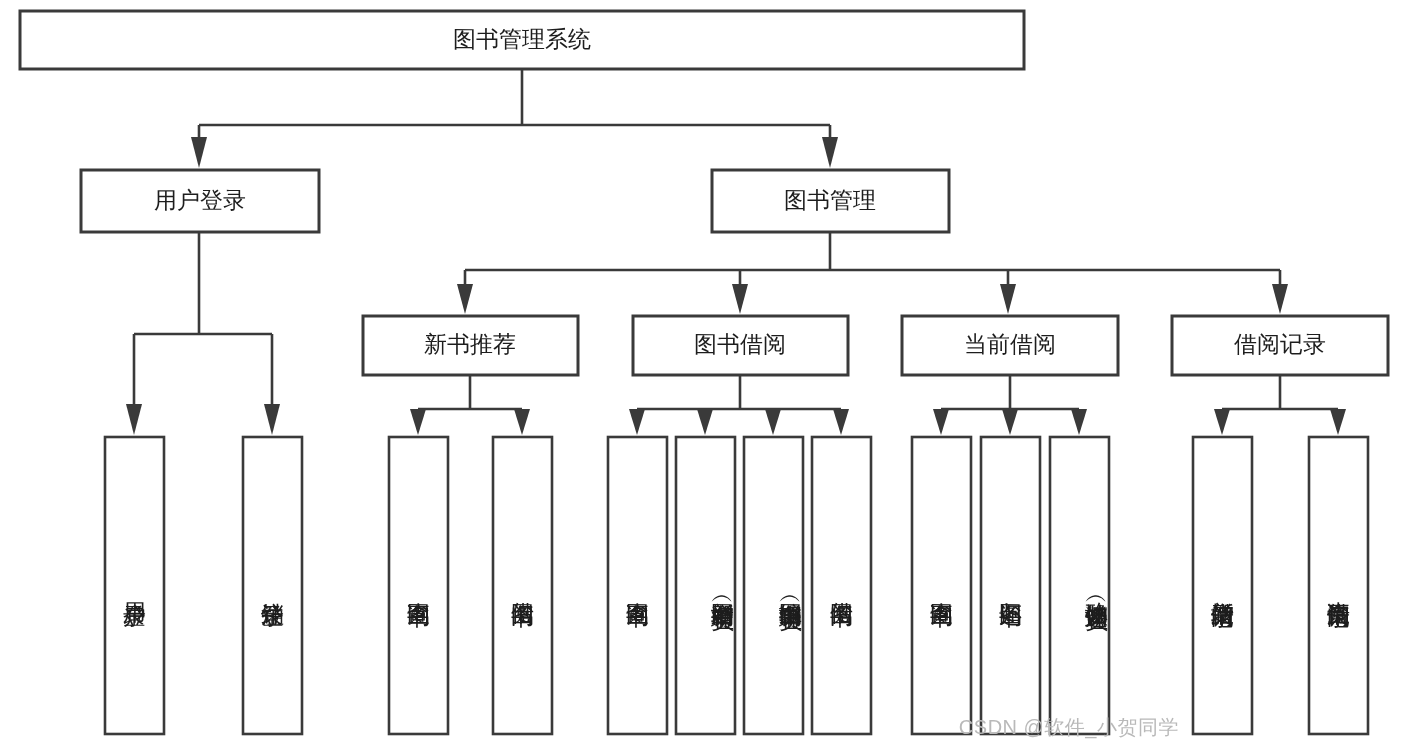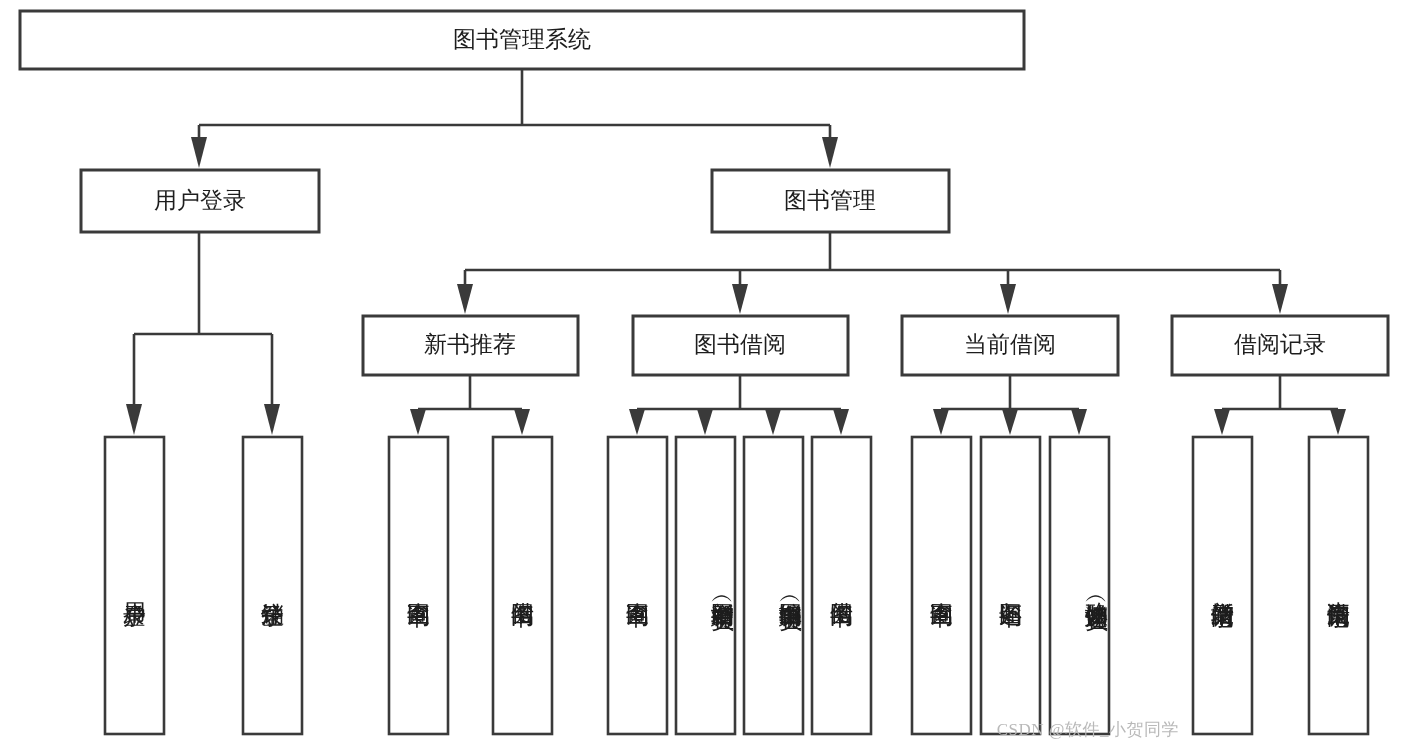--- a/index.html
+++ b/index.html
@@ -63,22 +63,22 @@
     line-height: 1.08;
     color: #1d1d1d;
     letter-spacing: 1px;
     white-space: nowrap;
     pointer-events: none;
   }
   .watermark {
     position: absolute;
     right: 8px;
     bottom: 6px;
-    font-family: Liberation Serif, serif;
-    font-size: 17px;
+    font-family: Liberation Sans, sans-serif;
+    font-size: 20px;
     color: #b9b9b9;
     letter-spacing: 0.5px;
     white-space: nowrap;
   }
 </style>
 </head>
 <body>
 
 <div id="diagram-root">
 

